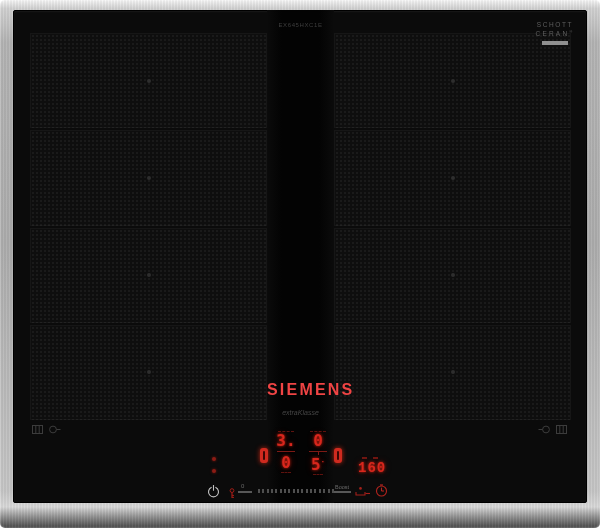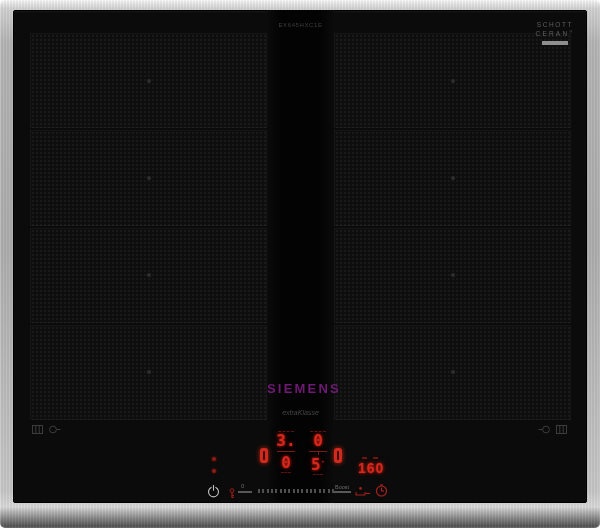--- a/index.html
+++ b/index.html
@@ -31,21 +31,21 @@
   
   .model-code{position:absolute;left:267px;top:22px;width:67px;text-align:center;
     font-size:6px;color:#3e3e3e;letter-spacing:.6px;filter:blur(.3px);}
   .schott{position:absolute;left:528px;top:21px;width:54px;text-align:center;
     color:#5f5f5f;line-height:1.25;}
   .schott .l1{font-size:6.5px;letter-spacing:1.6px;}
   .schott .l2{font-size:6.5px;letter-spacing:2.2px;}
   .schott .bar{width:26px;height:3.5px;background:#8f8f8f;margin:3px auto 0;}
   .schott sup{font-size:4px;}
   .siemens{position:absolute;left:267px;top:381px;width:67px;text-align:center;
-    font-size:13px;font-weight:bold;letter-spacing:2.2px;color:#701a75;}
+    font-size:16px;font-weight:bold;letter-spacing:2.2px;color:#ef4444;}
   .extraklasse{position:absolute;left:267px;top:409px;width:67px;text-align:center;
     font-size:7px;color:#474747;font-style:italic;}
   .print-icons{position:absolute;top:420px;display:flex;gap:5px;align-items:center;}
   .pi-left{left:32px;} .pi-right{left:538px;}
   
   .led{color:#d8271d;text-shadow:0 0 3px rgba(235,35,18,.85),0 0 7px rgba(235,35,18,.35);}
   .sel-dots{position:absolute;left:212px;top:457px;display:flex;flex-direction:column;gap:8px;}
   .sel-dot{width:4px;height:4px;border-radius:50%;background:#8c1c15;
     box-shadow:0 0 3px rgba(200,30,15,.6);}
   .disp{position:absolute;top:431px;width:26px;text-align:center;}
@@ -59,21 +59,21 @@
     background:#7e1a15;}
   .dash-bottom{width:10px;margin-top:1px;}
   .pill{position:absolute;top:448px;width:8px;height:15px;border-radius:3px;
     background:#cf2a1f;box-shadow:0 0 5px rgba(235,45,20,.8);
     display:flex;align-items:center;justify-content:center;}
   .pill-left{left:260px;} .pill-right{left:334px;}
   .pill-slot{width:2px;height:9px;background:#3a0704;border-radius:1px;}
   .temp-wrap{position:absolute;left:358px;top:457px;width:40px;}
   .temp-marks{display:flex;gap:6px;margin:0 0 2px 4px;}
   .temp-mark{width:5px;height:2px;background:#6f1712;}
-  .temp{font-family:Liberation Sans, sans-serif;font-weight:bold;
+  .temp{font-family:Liberation Mono, monospace;font-weight:bold;
     font-size:14px;letter-spacing:1px;line-height:14px;}
   
   .touch-btn{position:absolute;background:none;border:none;padding:0;cursor:pointer;}
   .power-btn{left:207px;top:485px;}
   .key-btn{left:228px;top:487px;}
   .fry-btn{left:355px;top:485px;}
   .timer-btn{left:375px;top:484px;}
   .slider{position:absolute;left:238px;top:483px;width:116px;height:15px;}
   .sl-zero{position:absolute;left:3px;top:0;font-size:6px;color:#6a6a6a;}
   .sl-zero-line{position:absolute;left:0;top:8px;width:14px;height:2px;background:#585858;}

